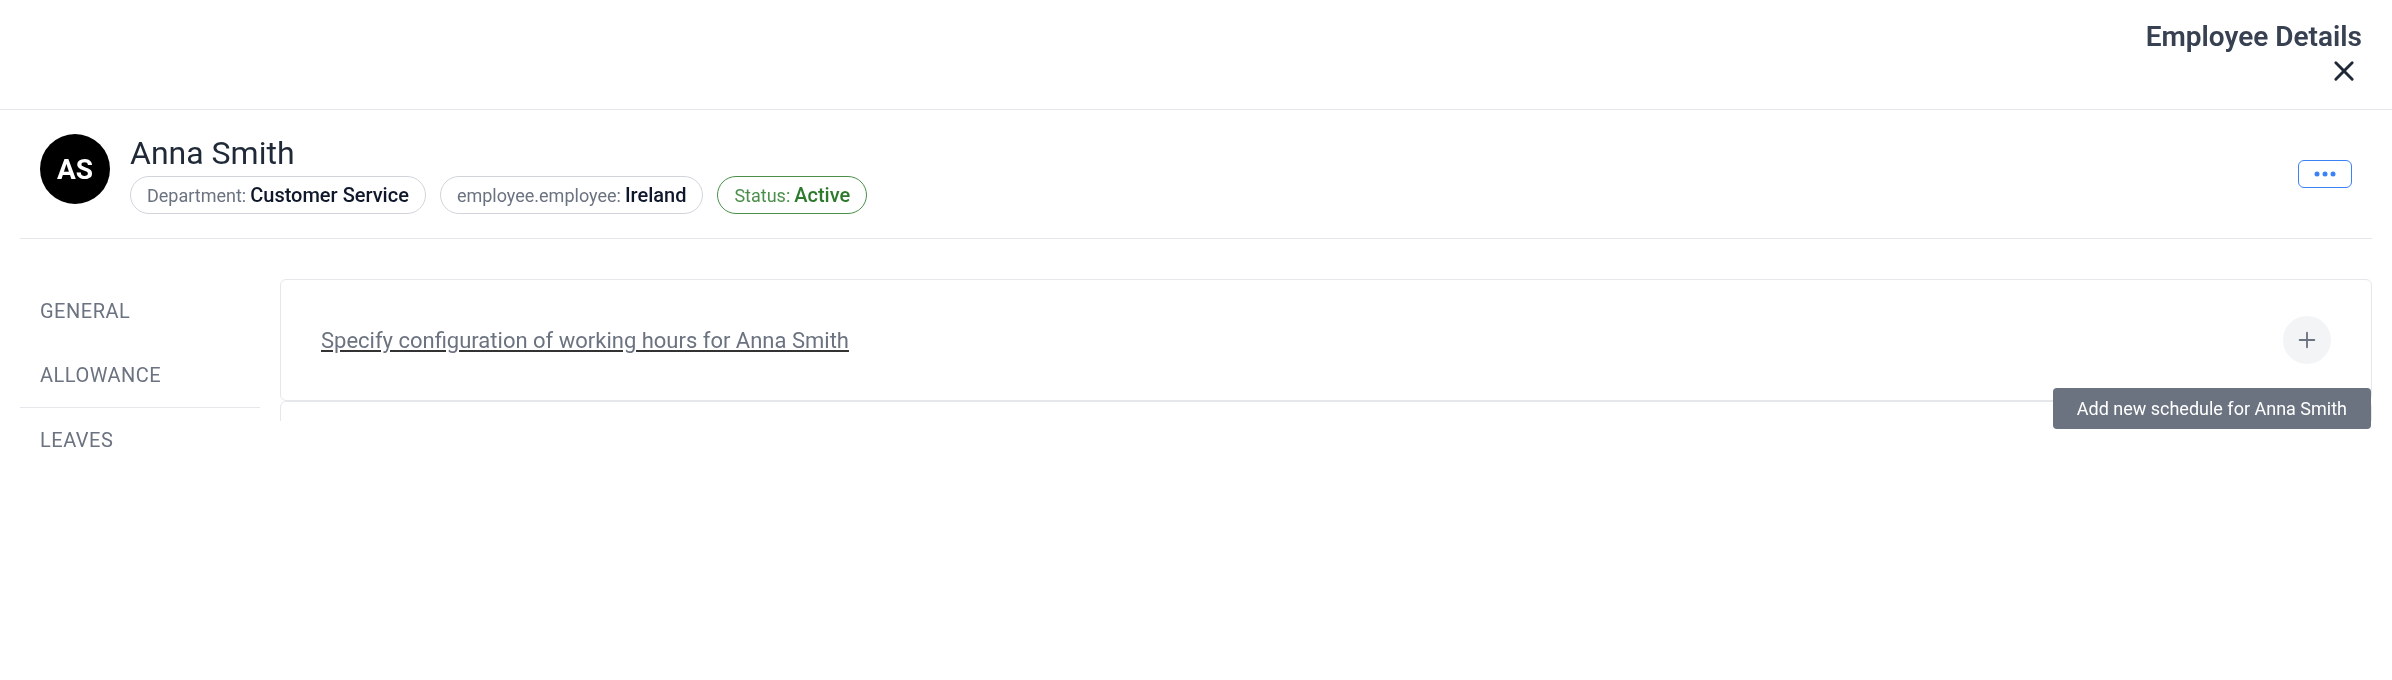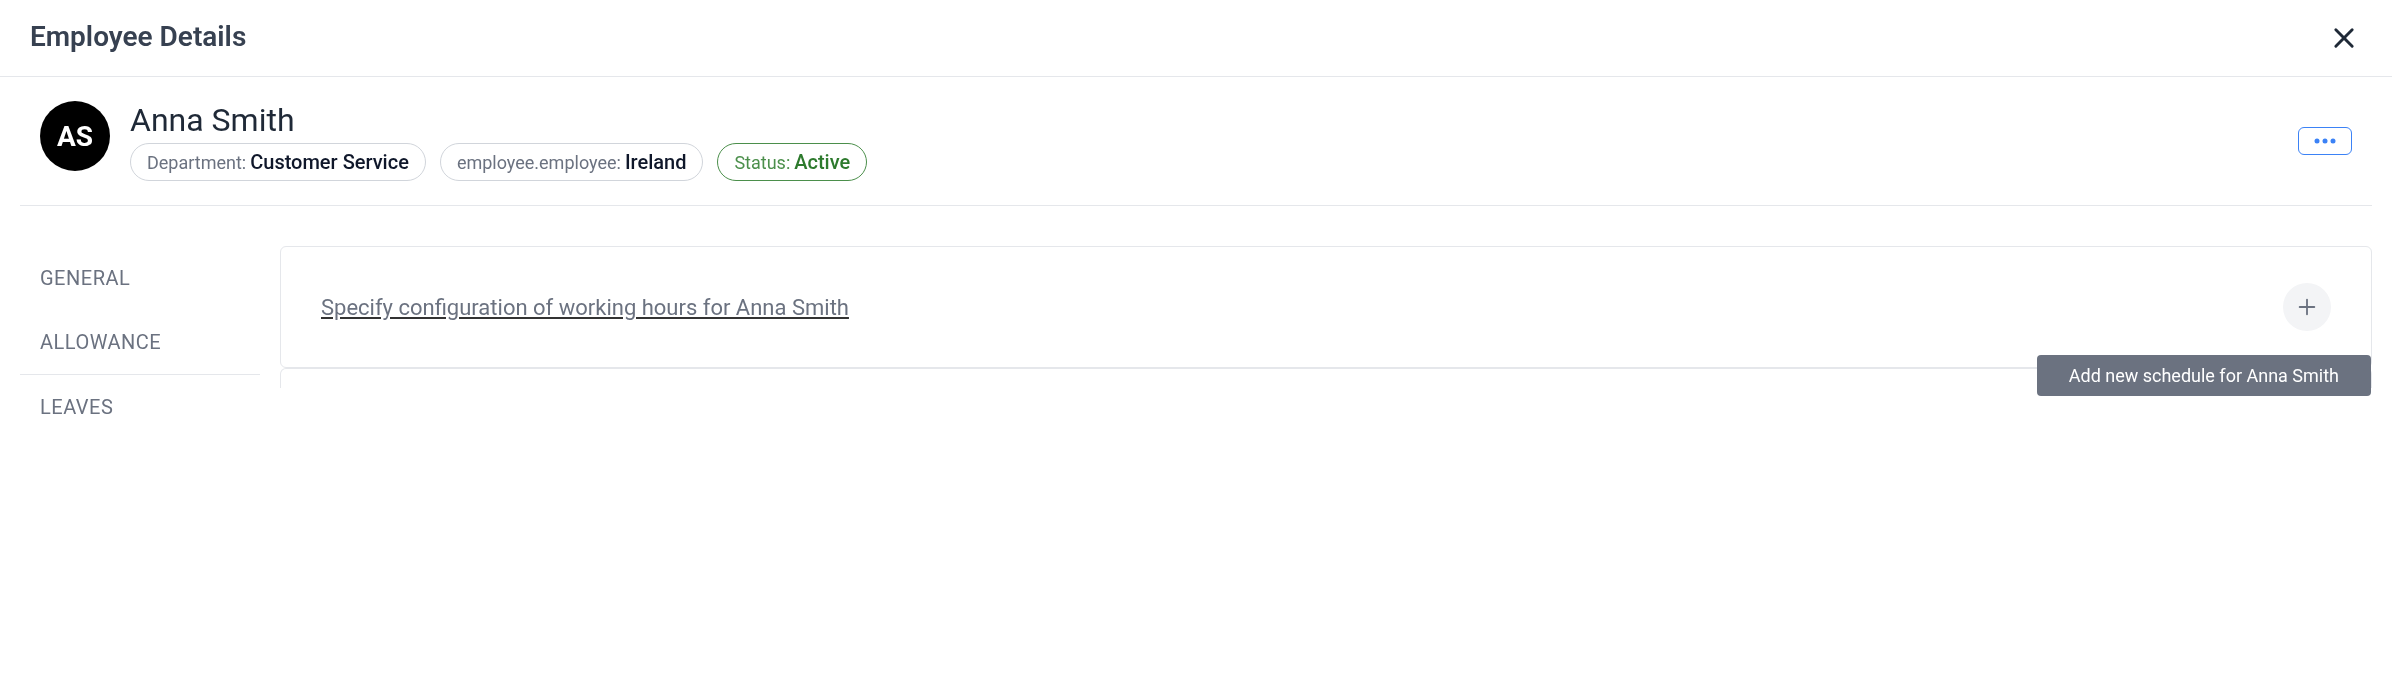--- a/index.html
+++ b/index.html
@@ -10,23 +10,24 @@
     
     body {
       font-family: -apple-system, BlinkMacSystemFont, "Segoe UI", Roboto, Helvetica, Arial, sans-serif;
       background: #ffffff;
       color: #333333;
     }
     
     .header {
       display: flex;
       justify-content: space-between;
-      align-items: flex-start;
+      align-items: flex-end;
       padding: 20px 30px;
       border-bottom: 1px solid #e5e7eb;
+      flex-direction: column;
     }
     
     .header-title {
       font-size: 28px;
       font-weight: 600;
       color: #374151;
     }
     
     .close-button {
       cursor: pointer;
@@ -203,21 +204,21 @@
       border-bottom-left-radius: 0;
       border-bottom-right-radius: 0;
     }
     
     .tooltip {
       position: absolute;
       right: 0px;
       top: 108px;
       background: #6b7280;
       color: #ffffff;
-      padding: 10px 32px;
+      padding: 10px 24px;
       border-radius: 4px;
       font-size: 18px;
       white-space: nowrap;
       z-index: 10;
     }
   </style>
 </head>
 <body>
 
 <div class="header">

